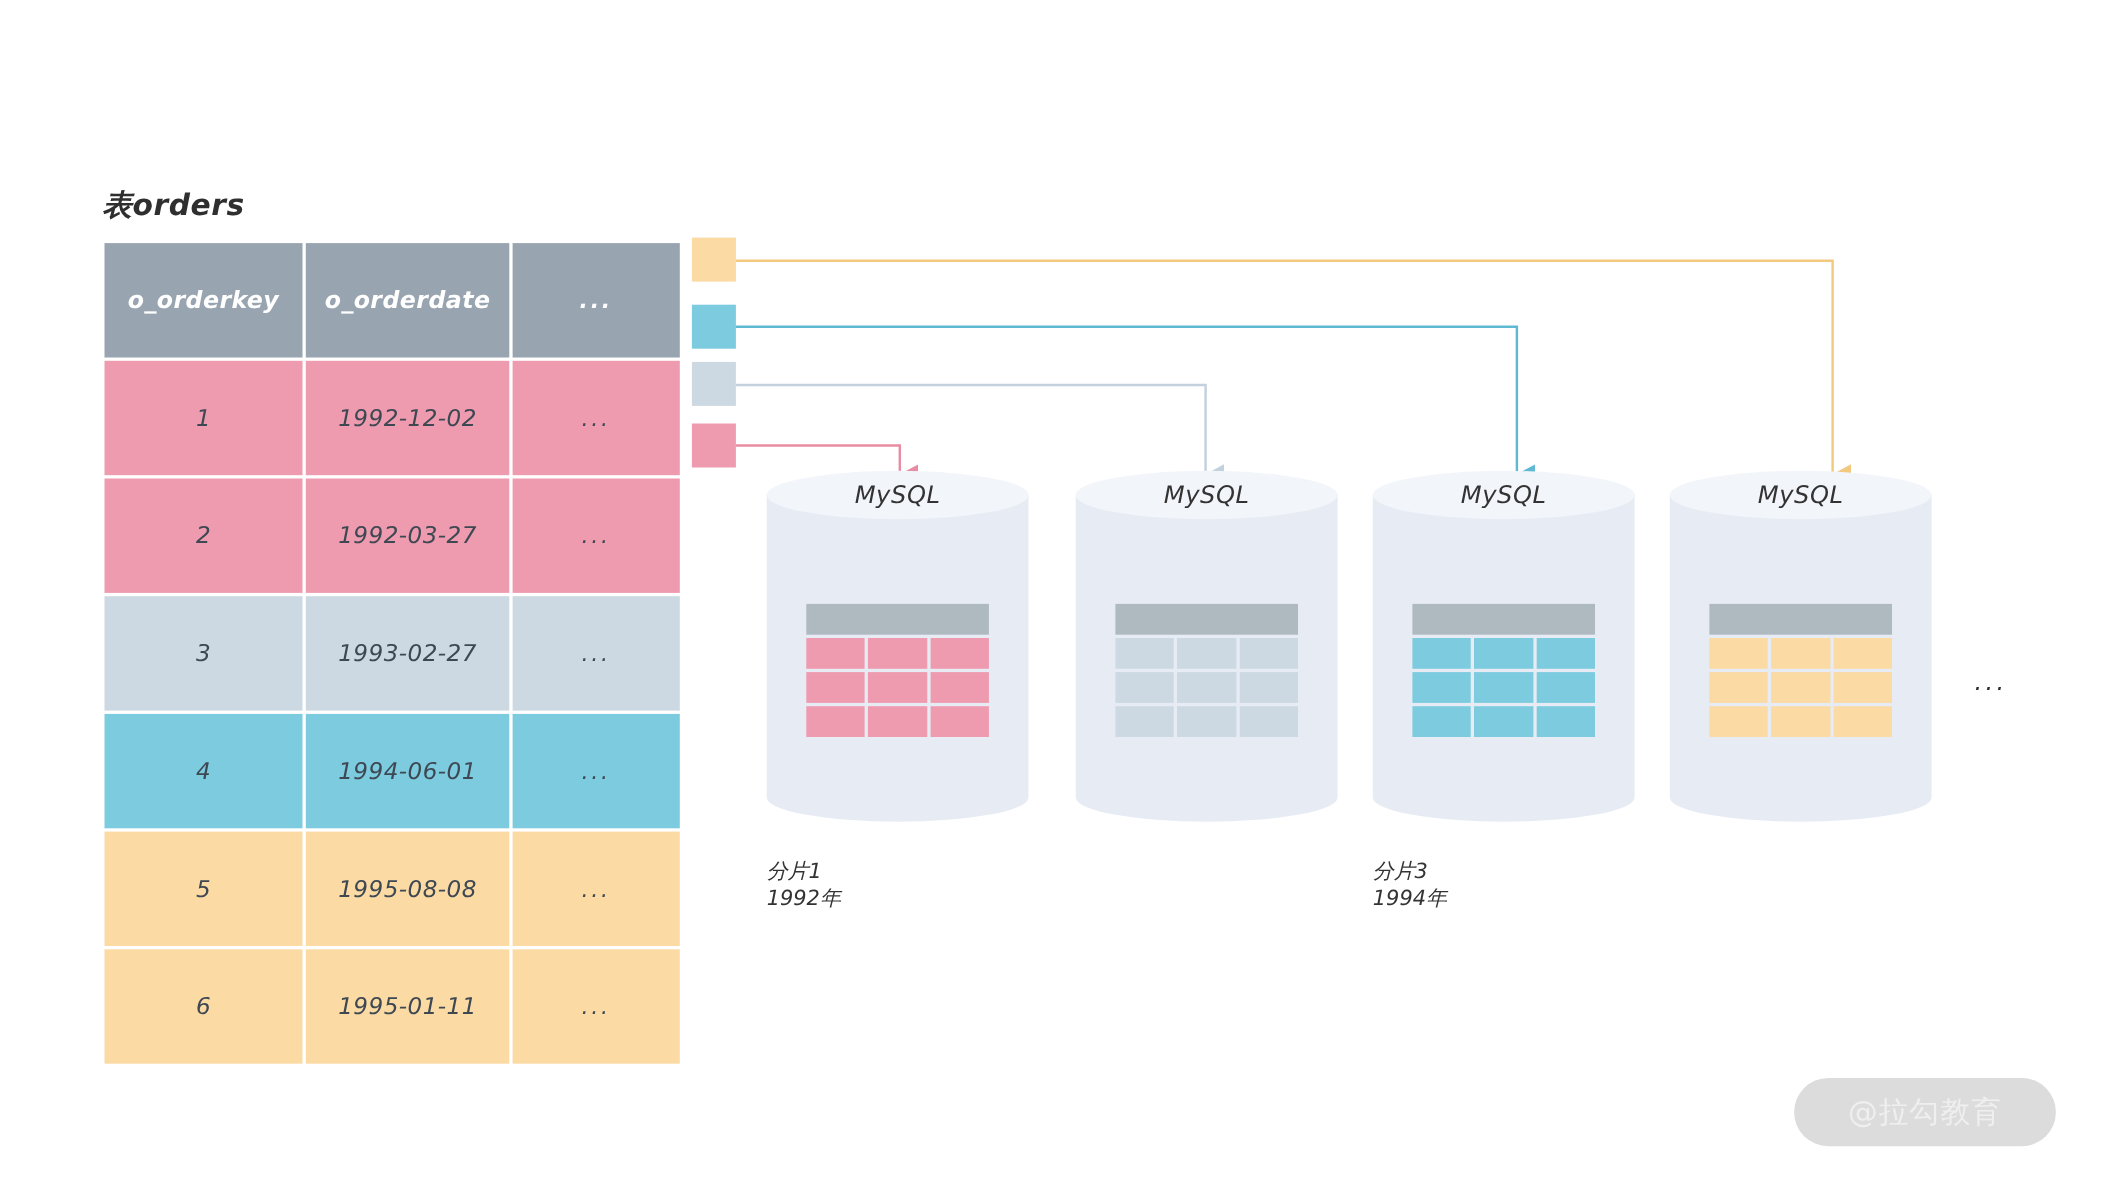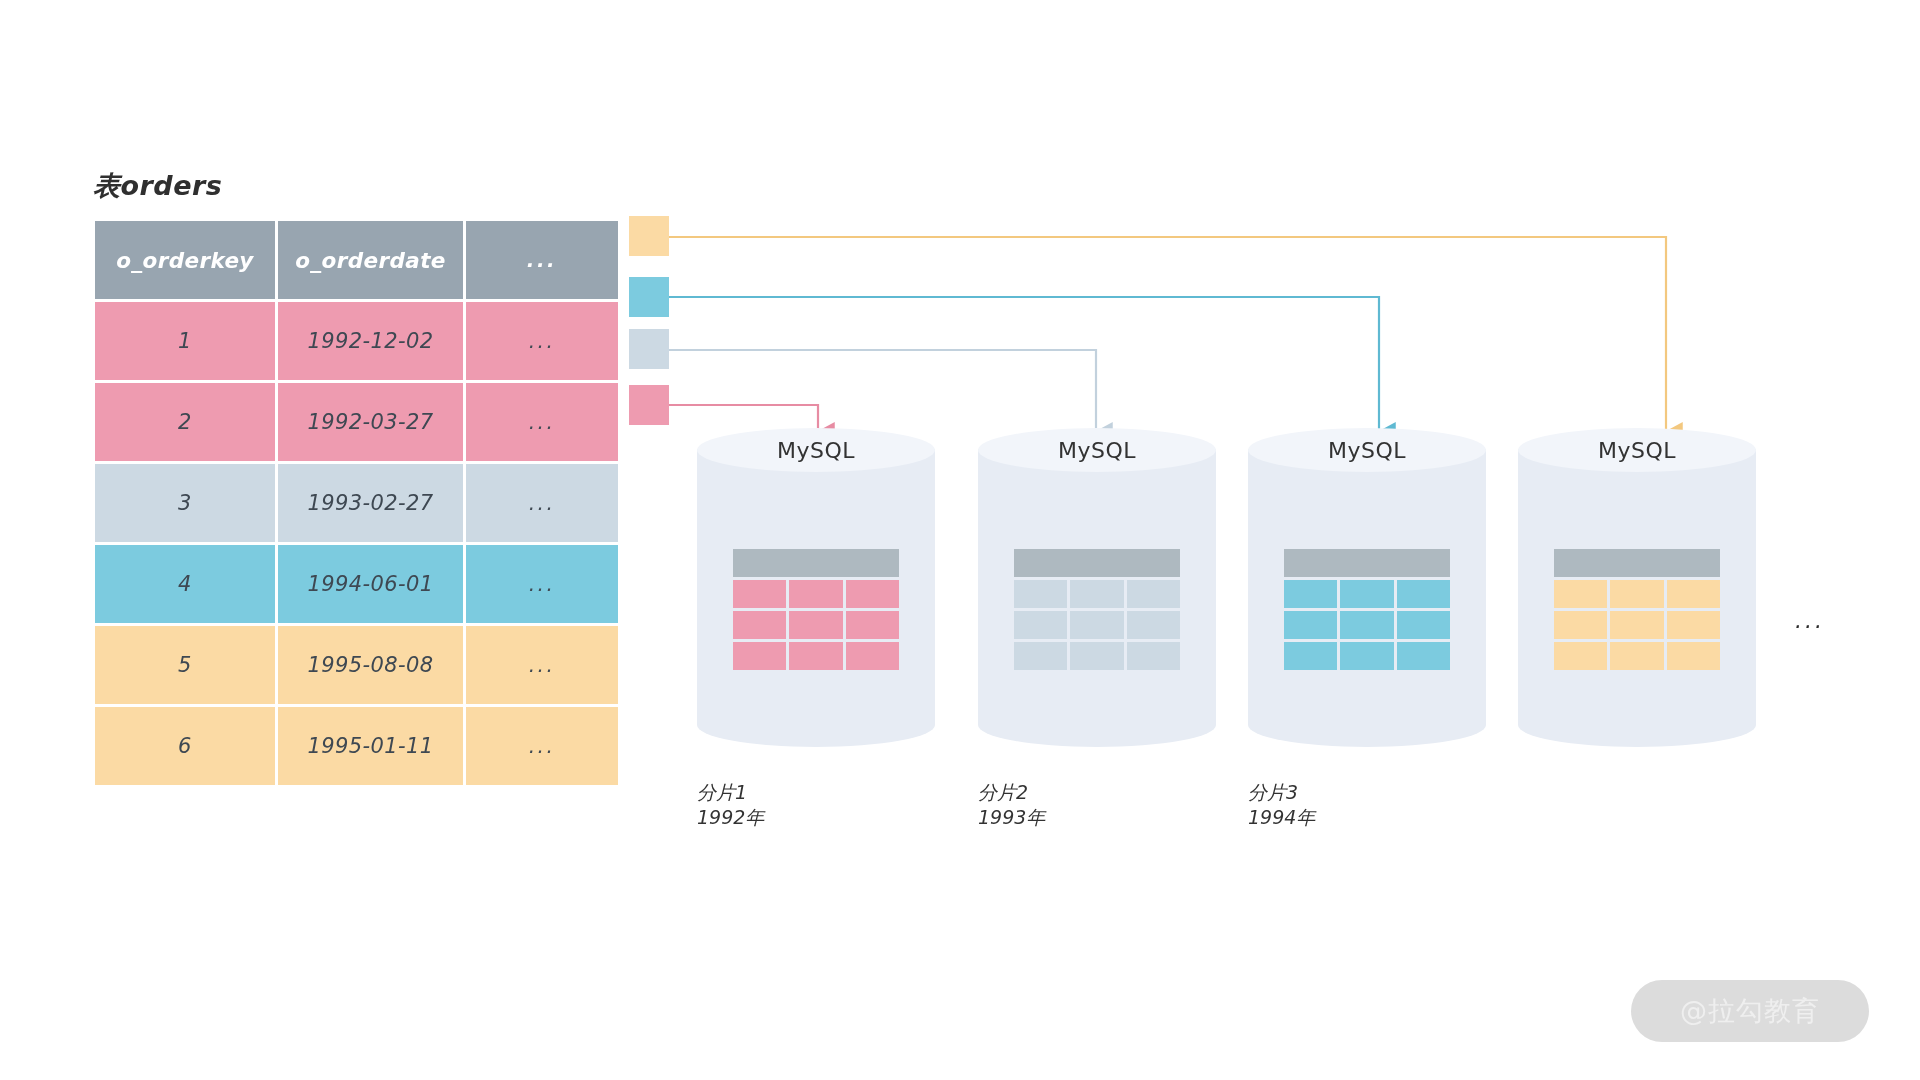--- a/index.html
+++ b/index.html
@@ -37,21 +37,21 @@
   #source-table col.c3 { width: 152px; }
 
   #source-table th, #source-table td {
     height: 70px;
     text-align: center;
     vertical-align: middle;
     font-style: italic;
     font-weight: 400;
     font-size: 21px;
     letter-spacing: 0.4px;
-    padding: 4px;
+    padding: 17px;
     border: 0;
   }
   #source-table th {
     background: #98a5b0;
     color: #ffffff;
     font-weight: 700;
     font-size: 21.5px;
   }
   #source-table td { color: #3e4852; }
   #source-table td.dots, #source-table th.dots {
@@ -129,20 +129,21 @@
     background: #f2f5fa;
     border-radius: 50%;
   }
   .cyl-label {
     position: absolute;
     left: 0;
     top: 10px;
     width: 238px;
     text-align: center;
     font-size: 22px;
+    font-style: italic;
     color: #333333;
     letter-spacing: 0.5px;
     z-index: 3;
   }
 
   
   .mini-table {
     position: absolute;
     left: 33px;
     top: 118px;
@@ -340,22 +341,20 @@
               <td class="gray"></td>
             </tr>
         <tr>
               <td class="gray"></td>
               <td class="gray"></td>
               <td class="gray"></td>
             </tr>
       </tbody>
         </table>
     </div>
-    <div class="shard-caption">分片2
-1993年</div>
   </div>
 
   <div class="shard shard-3">
     <div class="cyl">
       <div class="cyl-body"></div>
       <div class="cyl-top"></div>
       <div class="cyl-label">MySQL</div>
       <table class="mini-table">
         <tbody>
             <tr>

